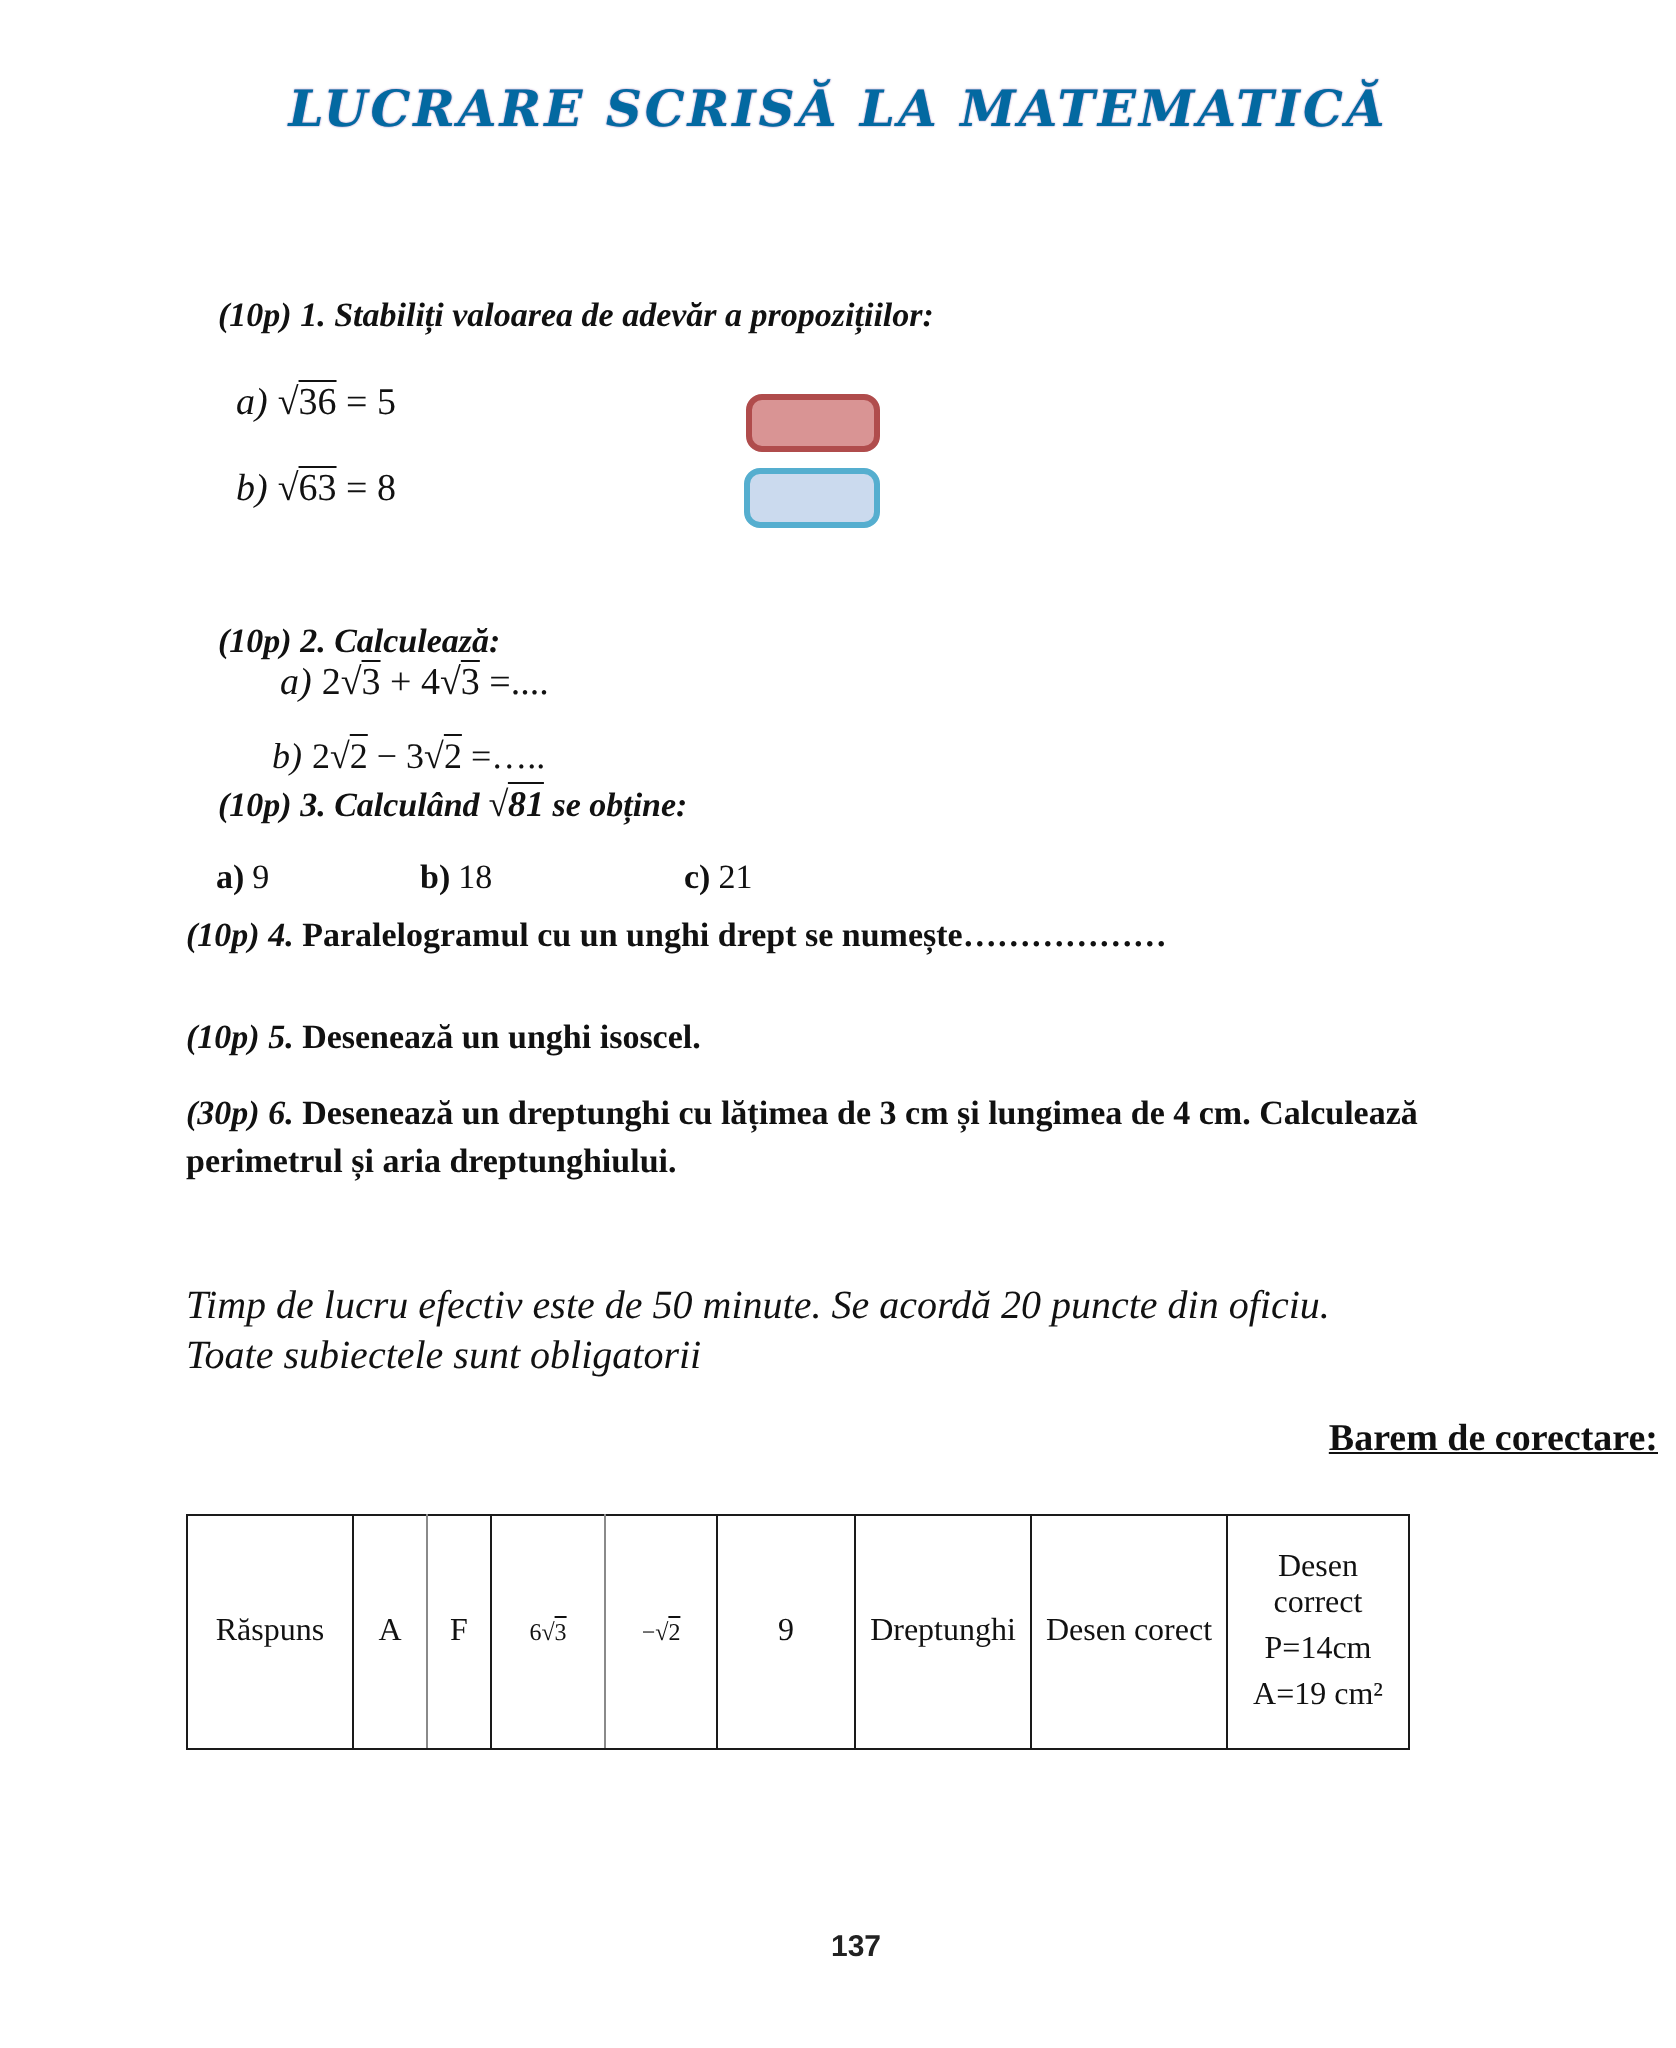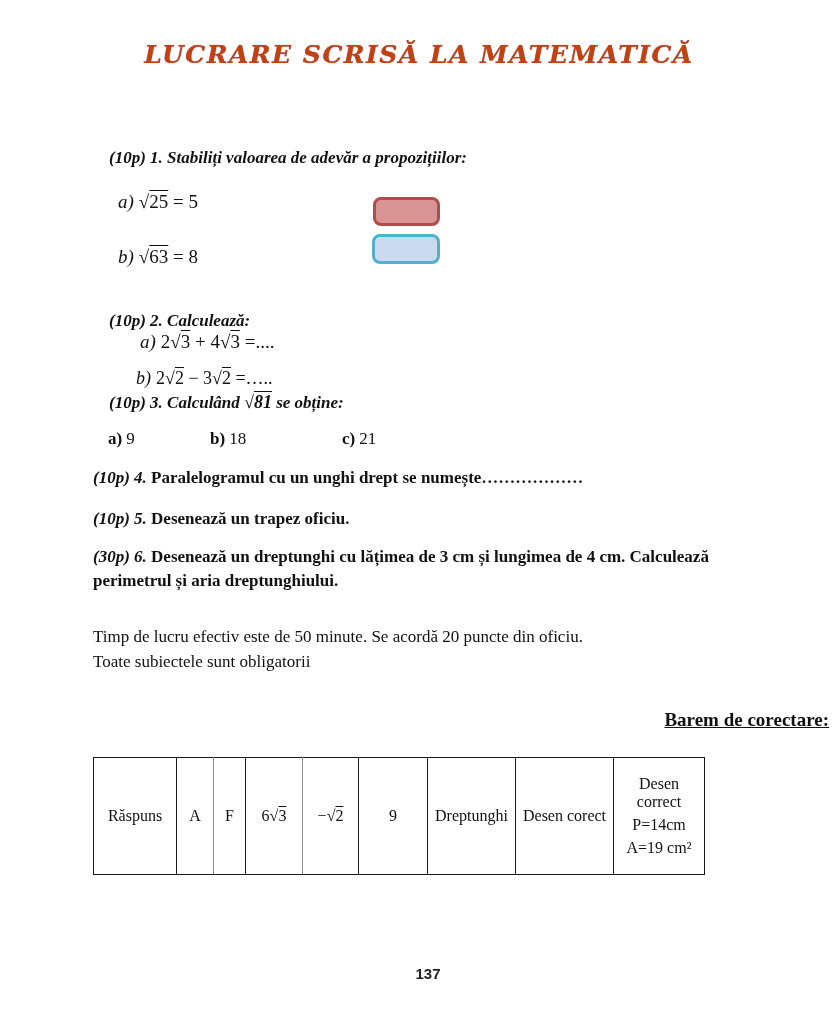--- a/index.html
+++ b/index.html
@@ -41,21 +41,21 @@
   .answer-box {
     position: absolute;
     border-radius: 8px;
     border: 3px solid;
   }
   .options-row { position: absolute; left: 0; top: 0; width: 838px; font-size: 17px; }
   .options-row .opt { position: absolute; white-space: nowrap; }
   .options-row .olbl { font-weight: bold; margin-right: 4px; }
   .notes {
     position: absolute; left: 93px;
-    font-size: 17px; line-height: 24.5px;
+    font-size: 20px; font-style: italic; line-height: 24.5px; margin-top: 16px;
   }
   .barem {
     position: absolute; left: 93px; width: 736px;
     text-align: right;
     font-size: 19px; font-weight: bold; text-decoration: underline; margin-top: 23px;
   }
   table.barem-table {
     position: absolute; left: 93px; top: 757px;
     border-collapse: collapse;
     table-layout: fixed;
@@ -63,45 +63,45 @@
   }
   table.barem-table td {
     border: 1.5px solid #1a1a1a;
     text-align: center; vertical-align: middle;
     padding: 2px;
   }
   table.barem-table tr.hdr td { height: 38px; font-weight: bold; }
   table.barem-table tr.body td { height: 117px; font-weight: normal; }
   td.sub-l { border-right: 1px solid #8a8a8a !important; }
   td.sub-r { border-left: 1px solid #8a8a8a !important; }
-  .cell-math { font-size: 16px; }
+  .cell-math { font-size: 12px; }
   .cell6 div { margin: 5px 0; }
   .page-number {
     position: absolute; top: 965px; left: 0; width: 856px;
     text-align: center;
     font-family: "Liberation Sans", sans-serif;
     font-weight: bold; font-size: 15px; color: #222;
   }
 </style>
 </head>
 <body>
 
 <div class="page">
 
-  <div class="title" style="color: #c2410c;">LUCRARE SCRISĂ  LA MATEMATICĂ</div>
+  <div class="title" style="color: #0369a1;">LUCRARE SCRISĂ  LA MATEMATICĂ</div>
 
   <div class="p-header" style="top:148px">(10p) 1. Stabiliți valoarea de adevăr a propozițiilor:</div>
 
   <div class="math-line" style="left:118px; top:191px">
-    <span class="lbl">a)</span><span class="sq"><span>√</span><span class="rad">25</span></span>
+    <span class="lbl">a)</span><span class="sq"><span>√</span><span class="rad">36</span></span>
     <span>= 5</span>
   </div>
   <div class="answer-box" style="left: 373px; top: 197px; width: 67px; height: 29px; background-color: rgb(217, 148, 148); border-color: rgb(176, 76, 76);"></div>
 
-  <div class="math-line" style="left:118px; top:246px">
+  <div class="math-line" style="left:118px; top:234px">
     <span class="lbl">b)</span><span class="sq"><span>√</span><span class="rad">63</span></span>
     <span>= 8</span>
   </div>
   <div class="answer-box" style="left: 372px; top: 234px; width: 68px; height: 30px; background-color: rgb(203, 218, 238); border-color: rgb(85, 174, 207);"></div>
 
   <div class="p-header" style="top:311px">(10p) 2. Calculează:</div>
 
   <div class="math-line" style="left:140px; top:331px">
     <span class="lbl">a)</span><span>2</span><span class="sq"><span>√</span><span class="rad">3</span></span><span> + 4</span><span class="sq"><span>√</span><span class="rad">3</span></span><span> =....</span>
   </div>
@@ -113,26 +113,26 @@
   <div class="p-header" style="top:392px">
     <span>(10p) 3. Calculând </span><span class="sq" style="font-size:18px"><span>√</span><span class="rad">81</span></span><span> se obține:</span>
   </div>
 
   <div class="options-row" style="top:429px">
     <span class="opt" style="left:108px"><span class="olbl">a)</span><span>9</span></span>
     <span class="opt" style="left:210px"><span class="olbl">b)</span><span>18</span></span>
     <span class="opt" style="left:342px"><span class="olbl">c)</span><span>21</span></span>
   </div>
 
-  <div class="p-plain" style="top:466px">
+  <div class="p-plain" style="top:456px">
     <span class="prefix">(10p) 4.</span><span> Paralelogramul cu un unghi drept se numește………………</span>
   </div>
 
   <div class="p-plain" style="top:507px">
-    <span class="prefix">(10p) 5.</span><span> Desenează un trapez oficiu.</span>
+    <span class="prefix">(10p) 5.</span><span> Desenează un unghi isoscel.</span>
   </div>
 
   <div class="p-plain" style="top:545px; width:668px">
     <span class="prefix">(30p) 6.</span><span> Desenează un dreptunghi cu lățimea de 3 cm și lungimea de 4 cm. Calculează perimetrul și aria dreptunghiului.</span>
   </div>
 
   <div class="notes" style="top:625px">
     <div>Timp de lucru efectiv este de 50 minute. Se acordă 20 puncte din oficiu.</div>
     <div>Toate subiectele sunt obligatorii</div>
   </div>

